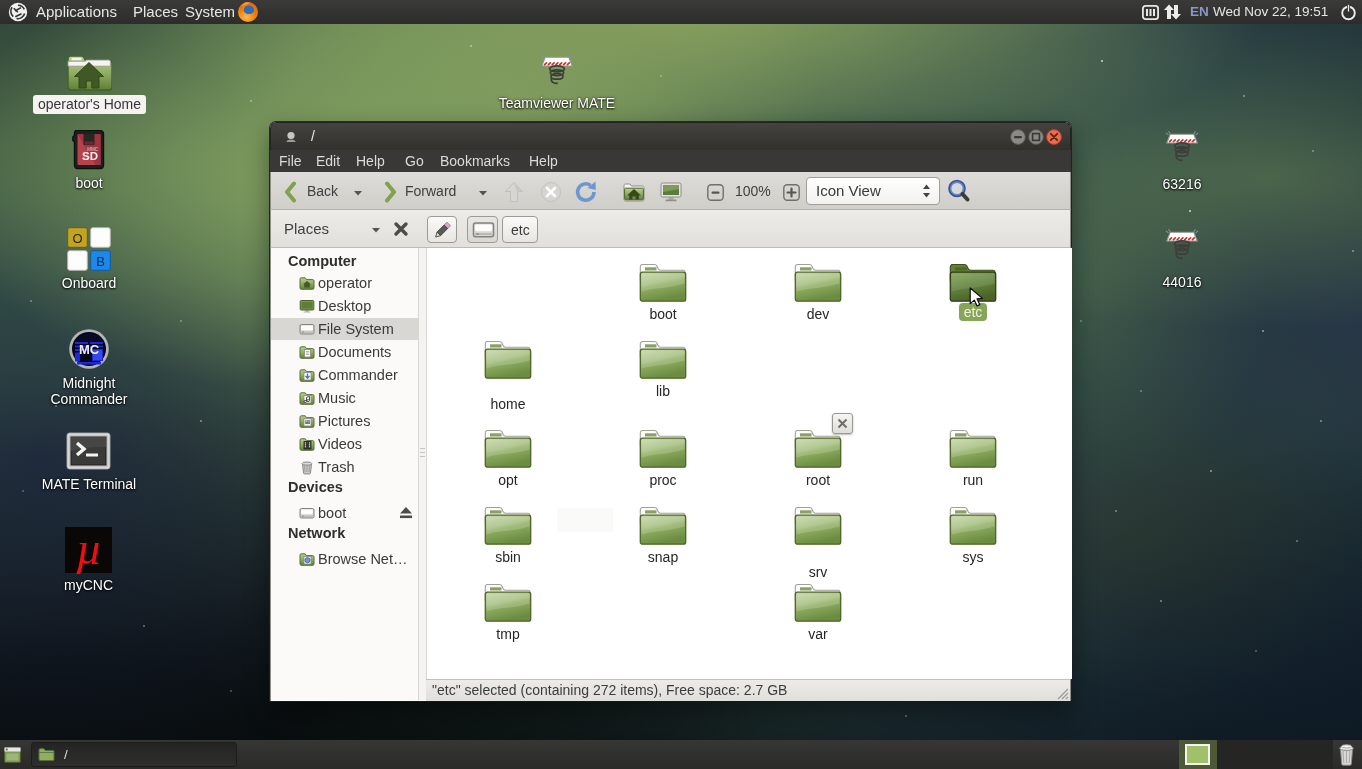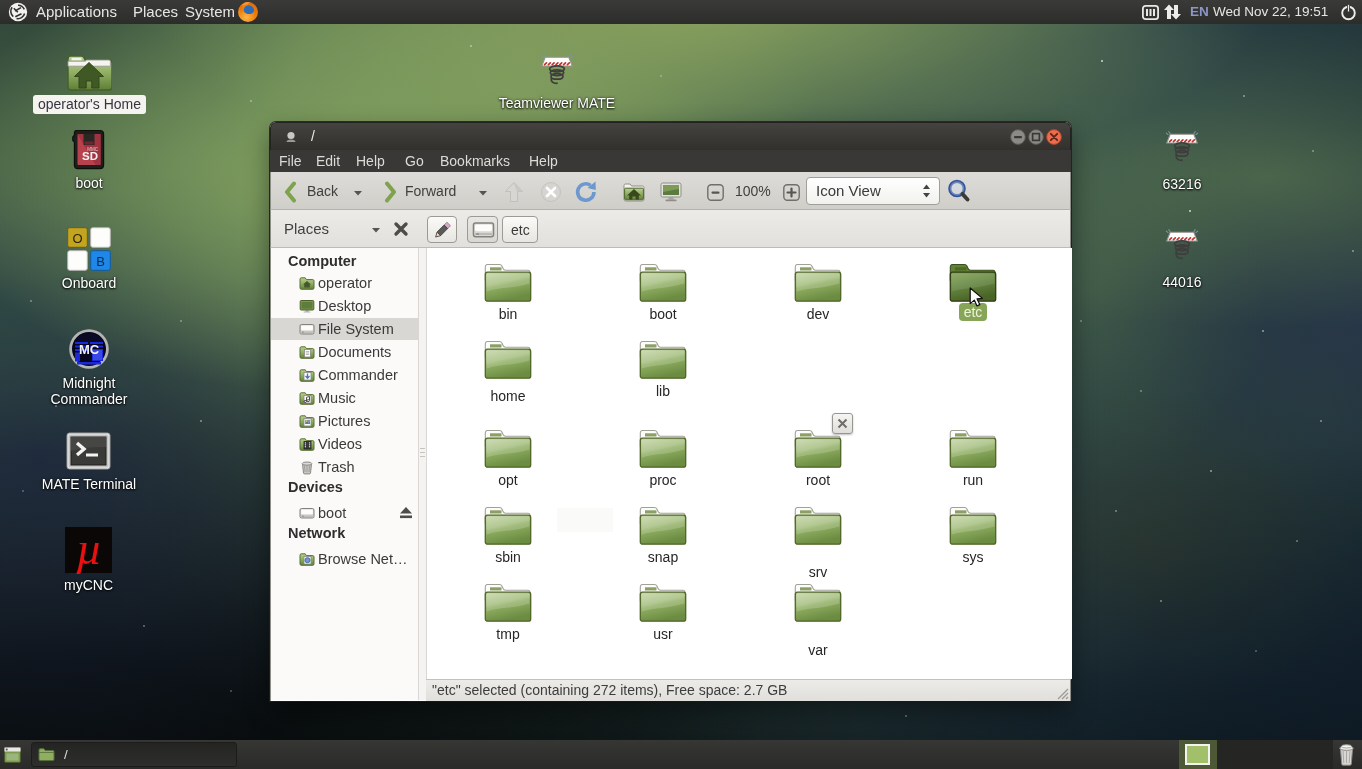--- a/index.html
+++ b/index.html
@@ -475,26 +475,20 @@
               <circle cx="8.5" cy="9.2" r="2.6" fill="#6a9ad0" stroke="#3a5a88" stroke-width="0.7"></circle>
             </svg>
             <span class="st">Browse Net…</span>
           </div>
     </div>
     <div id="splitter">
           <div style="position:absolute;left:1px;top:200px;width:5px;height:10px;
       background:repeating-linear-gradient(#c4c3bf 0 1.5px, transparent 1.5px 4px)"></div>
         </div>
     <div id="content">
-      <div class="cell" style="left:21px;top:13px">
-            <svg width="48" height="42">
-              <use href="#fold"></use>
-            </svg>
-            <div class="fl" style="margin-top:3px">bin</div>
-          </div>
       <div class="cell" style="left:176px;top:13px">
             <svg width="48" height="42">
               <use href="#fold"></use>
             </svg>
             <div class="fl" style="margin-top:3px">boot</div>
           </div>
       <div class="cell" style="left:331px;top:13px">
             <svg width="48" height="42">
               <use href="#fold"></use>
             </svg>
@@ -503,21 +497,21 @@
       <div class="cell" style="left:486px;top:13px">
             <svg width="48" height="42">
               <use href="#folds"></use>
             </svg>
             <div class="fl" style="margin-top:1px"><span style="background:#87a558;color:#eff5d8;border-radius:4px;padding:1px 5px">etc</span></div>
           </div>
       <div class="cell" style="left:21px;top:90px">
             <svg width="48" height="42">
               <use href="#fold"></use>
             </svg>
-            <div class="fl" style="margin-top:8px">home</div>
+            <div class="fl" style="margin-top:16px">home</div>
           </div>
       <div class="cell" style="left:176px;top:90px">
             <svg width="48" height="42">
               <use href="#fold"></use>
             </svg>
             <div class="fl" style="margin-top:3px">lib</div>
           </div>
       <div class="cell" style="left:21px;top:179px">
             <svg width="48" height="42">
               <use href="#fold"></use>
@@ -565,31 +559,25 @@
               <use href="#fold"></use>
             </svg>
             <div class="fl" style="margin-top:3px">sys</div>
           </div>
       <div class="cell" style="left:21px;top:333px">
             <svg width="48" height="42">
               <use href="#fold"></use>
             </svg>
             <div class="fl" style="margin-top:3px">tmp</div>
           </div>
-      <div class="cell" style="left:176px;top:333px">
-            <svg width="48" height="42">
-              <use href="#fold"></use>
-            </svg>
-            <div class="fl" style="margin-top:3px">usr</div>
-          </div>
       <div class="cell" style="left:331px;top:333px">
             <svg width="48" height="42">
               <use href="#fold"></use>
             </svg>
-            <div class="fl" style="margin-top:19px">var</div>
+            <div class="fl" style="margin-top:3px">var</div>
           </div>
       <div style="position:absolute;left:130px;top:260px;width:56px;height:24px;background:rgba(243,243,241,0.45)"></div>
       <div style="position:absolute;left:405px;top:165px;width:21px;height:21px;border:1px solid #98978f;border-radius:3px;background:linear-gradient(#f6f5f3,#dededa);box-shadow:0 1px 2px rgba(0,0,0,0.25)">
         <svg width="11" height="11" viewBox="0 0 11 11" style="position:absolute;left:4px;top:4px">
               <path d="M1.5 1.5 L9.5 9.5 M9.5 1.5 L1.5 9.5" stroke="#6e6d68" stroke-width="2"></path>
             </svg>
       </div>
     </div>
   </div>
   <div id="statusbar">

